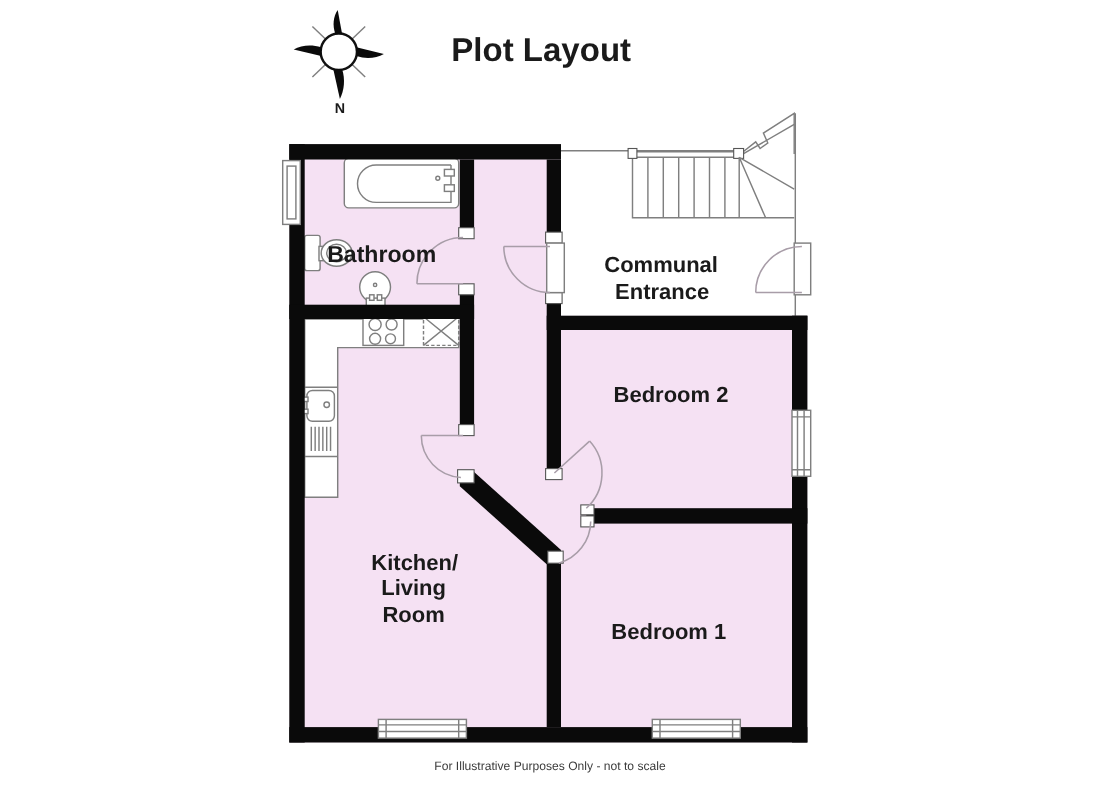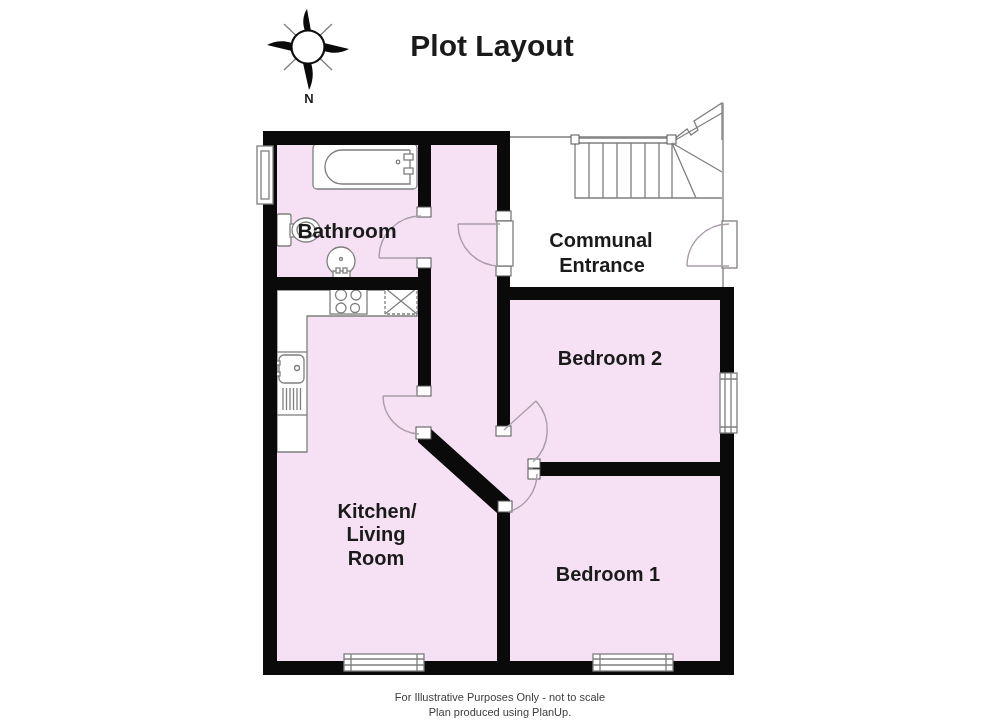--- a/index.html
+++ b/index.html
@@ -188,16 +188,15 @@
     <text class="lbl" x="602" y="272">Entrance</text>
     <text class="lbl" x="610" y="365">Bedroom 2</text>
     <text class="lbl" x="608" y="581">Bedroom 1</text>
     <text class="lbl" x="377" y="518">Kitchen/</text>
     <text class="lbl" x="376" y="541">Living</text>
     <text class="lbl" x="376" y="565">Room</text>
   </svg>
 
   <div class="footer">
     <div>For Illustrative Purposes Only - not to scale</div>
-    <div>Plan produced using PlanUp.</div>
   </div>
 
 </div>
 
 </body></html>

